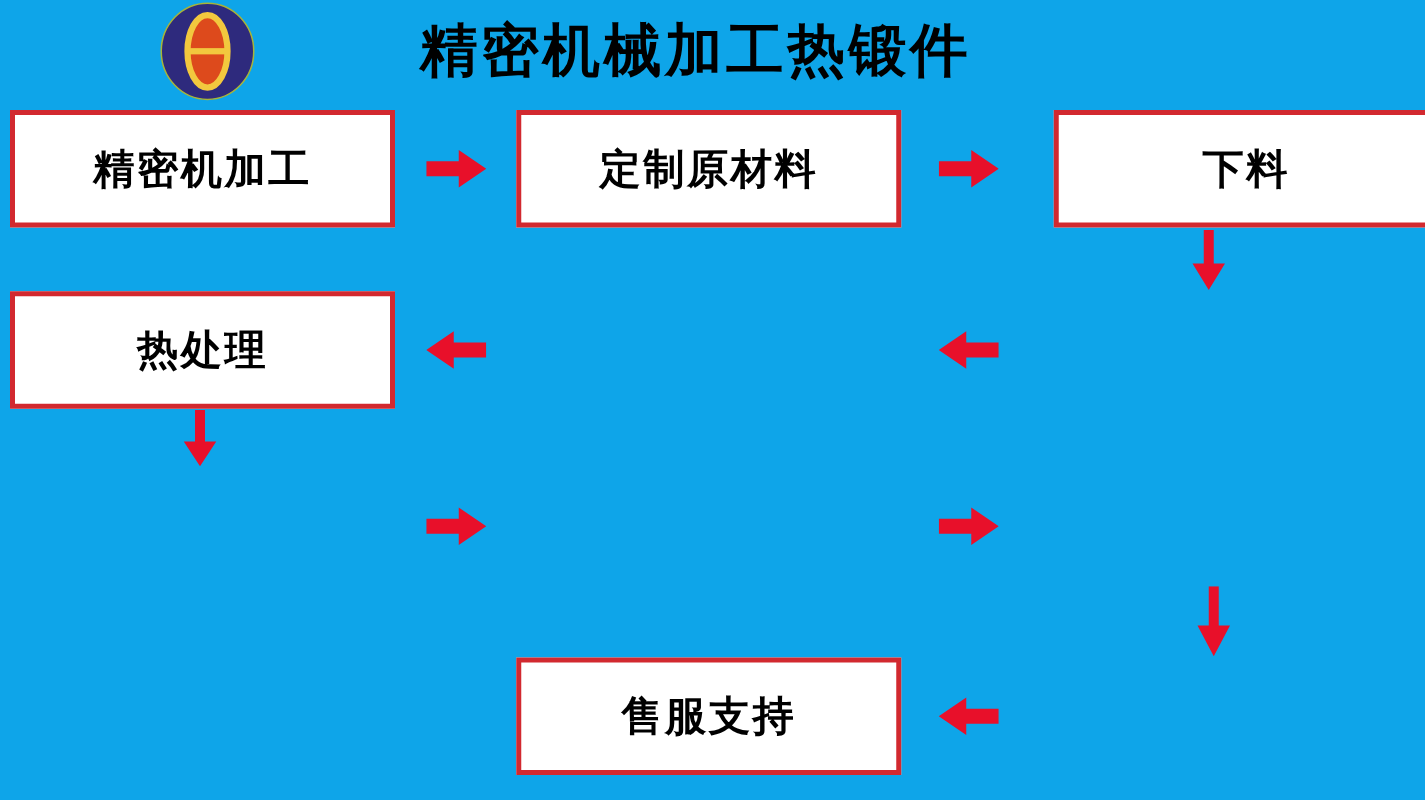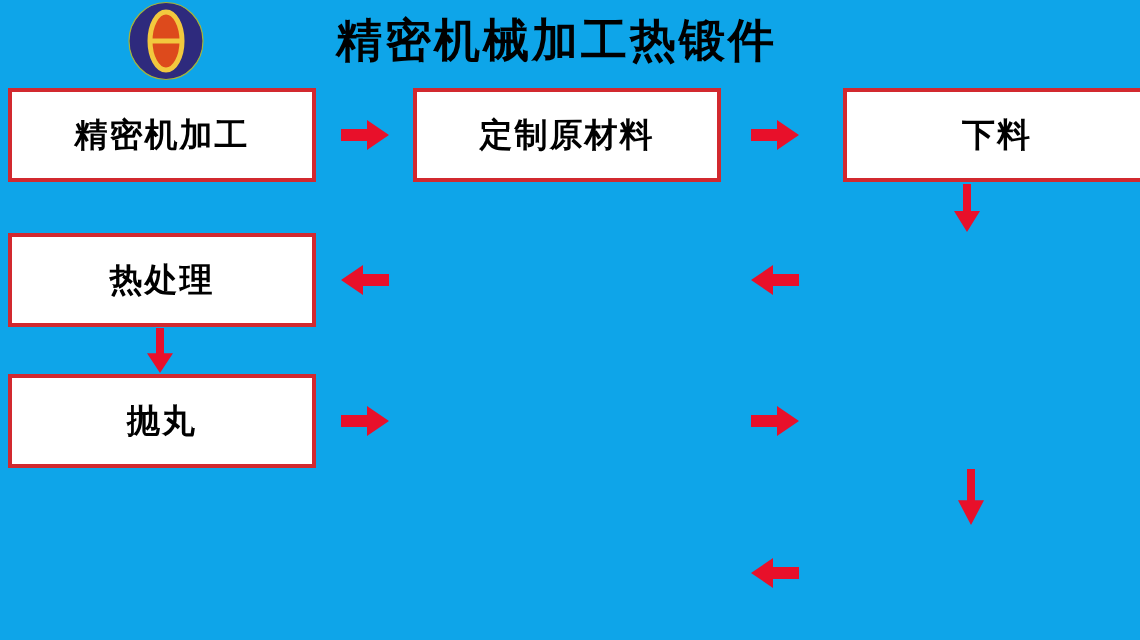--- a/index.html
+++ b/index.html
@@ -52,24 +52,24 @@
     <span>定制原材料</span>
   </div>
   <div class="node r1 c3">
     <span>下料</span>
   </div>
 
   <div class="node r2 c1">
     <span>热处理</span>
   </div>
 
-  <div class="node r3 c1">
-    <span>抛丸</span>
+
+  <div class="node r4 c2">
+    <span>售服支持</span>
   </div>
-
 
   <svg class="arrow h-a gap12 hr1" viewBox="0 0 48 34">
     <polygon points="0,11 26,11 26,2 48,17 26,32 26,23 0,23"></polygon>
   </svg>
   <svg class="arrow h-a gap23 hr1" viewBox="0 0 48 34">
     <polygon points="0,11 26,11 26,2 48,17 26,32 26,23 0,23"></polygon>
   </svg>
 
   <svg class="arrow h-a gap12 hr2" viewBox="0 0 48 34">
     <polygon points="48,11 22,11 22,2 0,17 22,32 22,23 48,23"></polygon>

